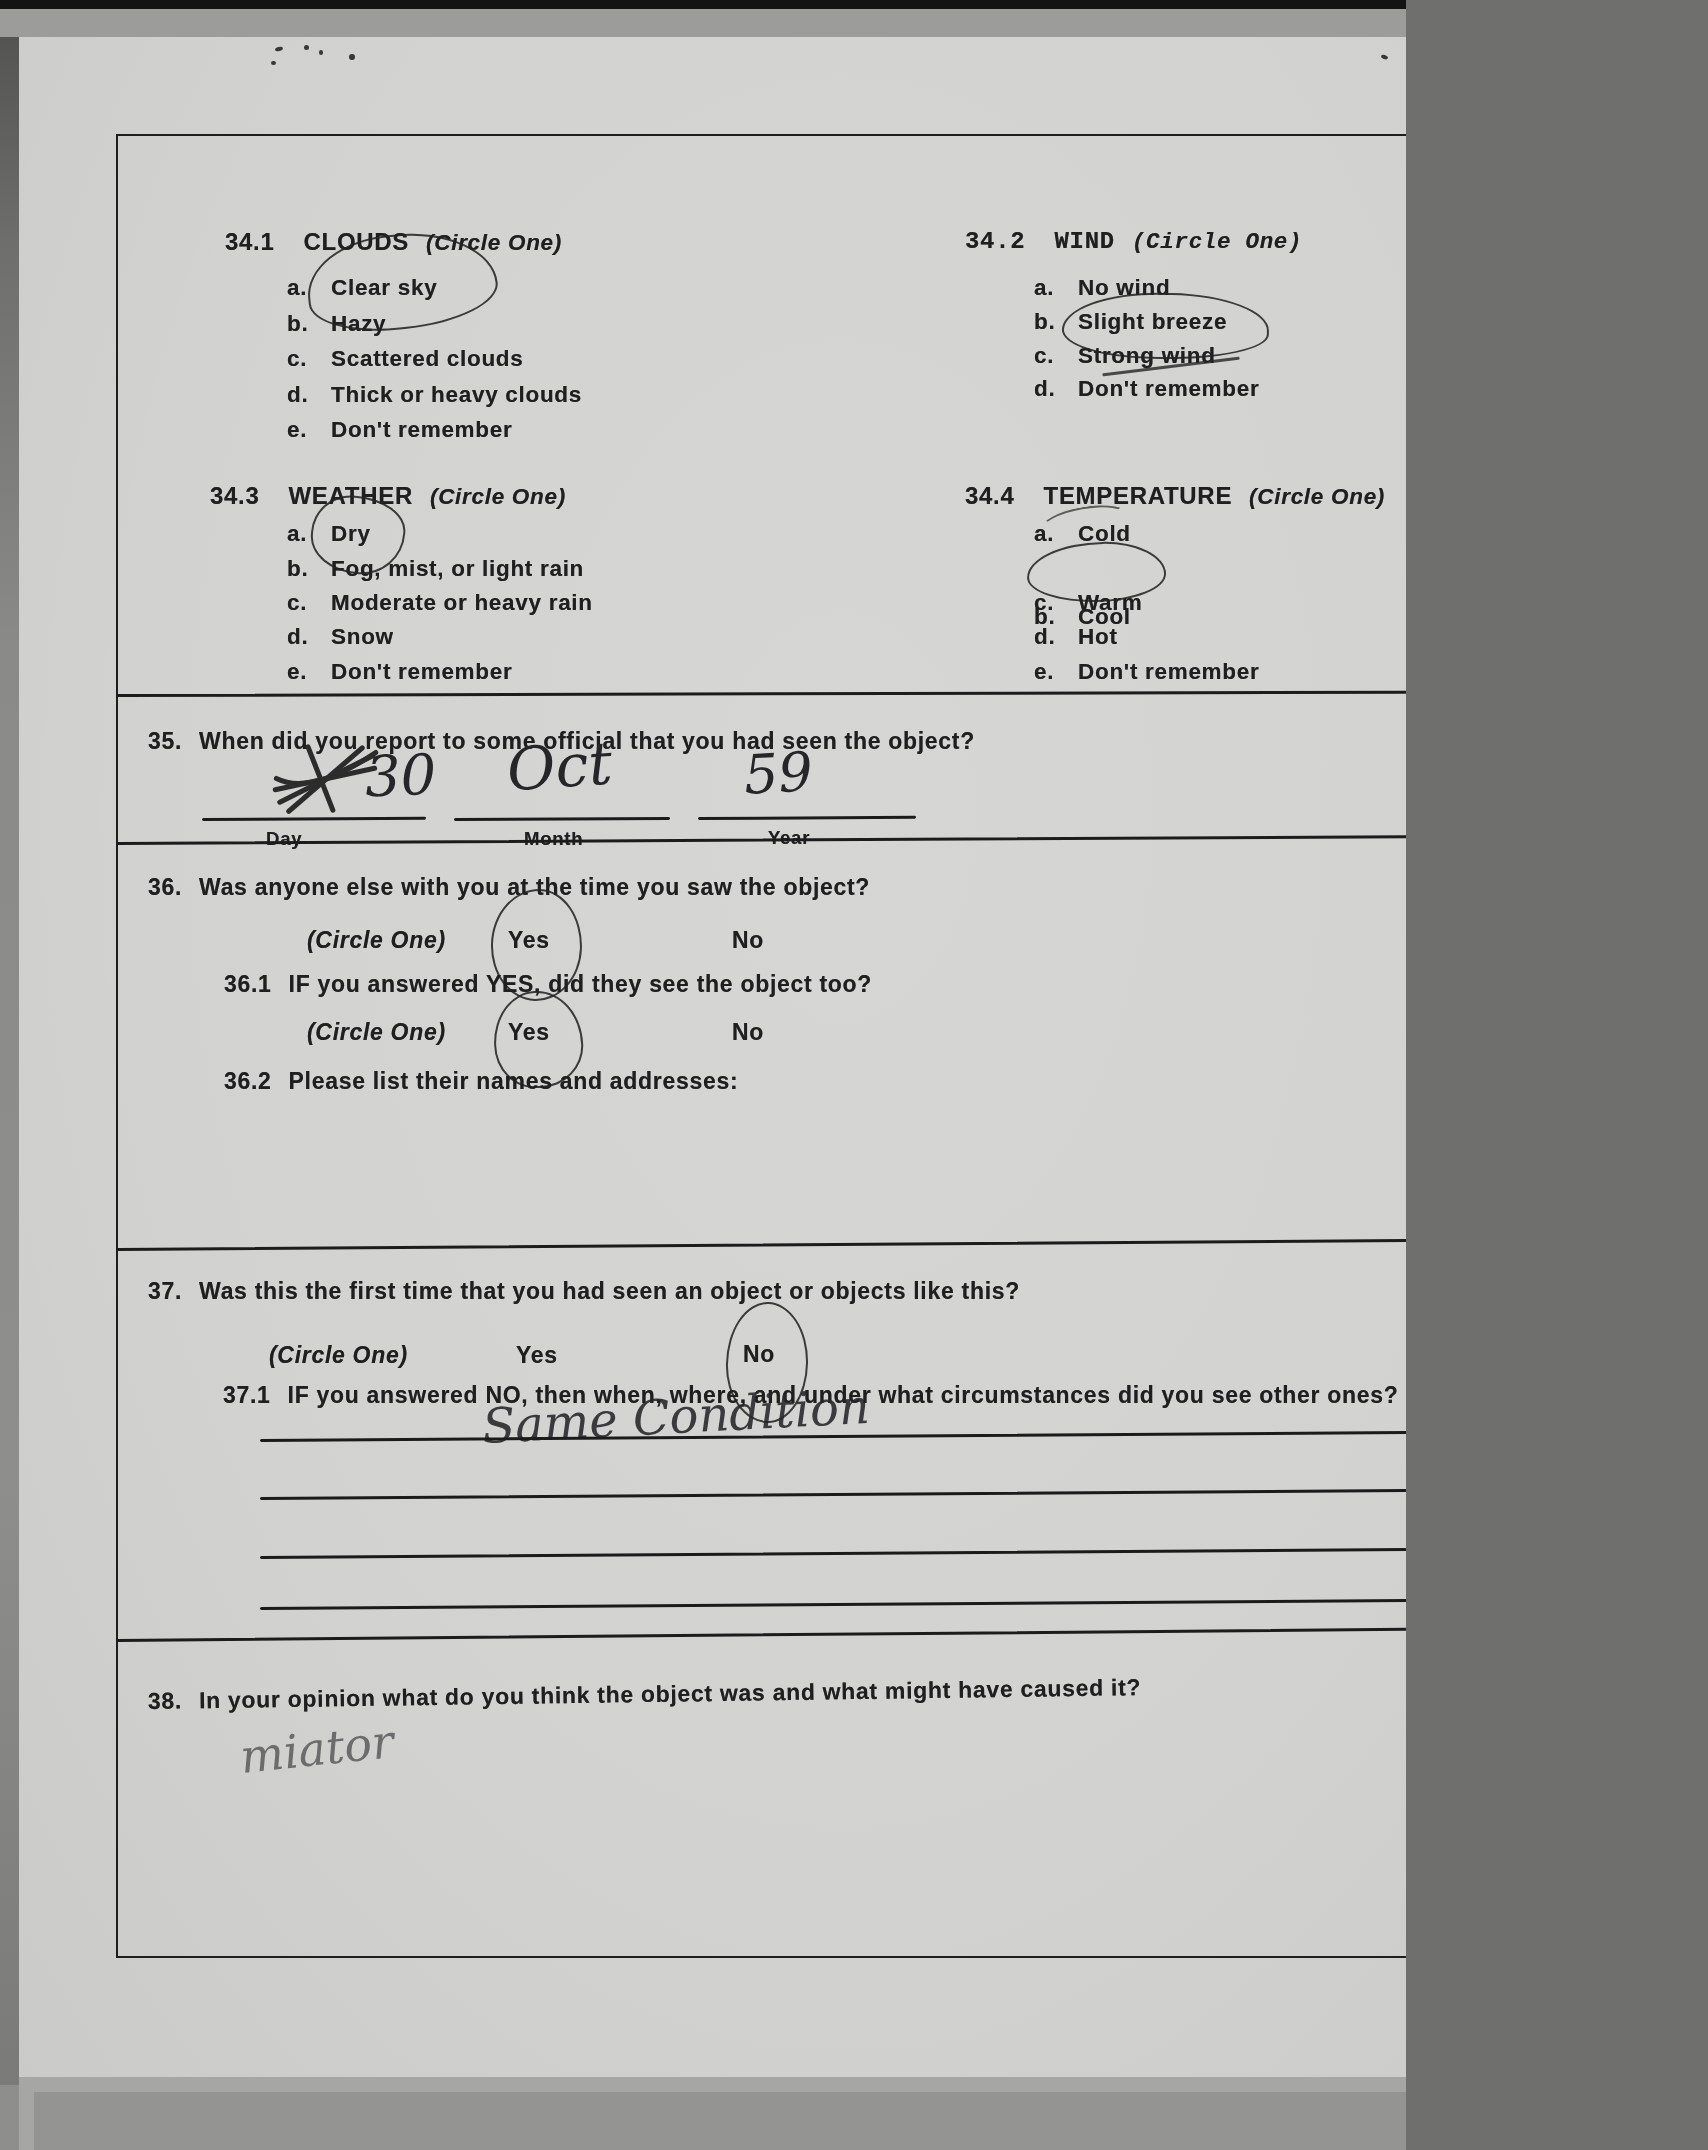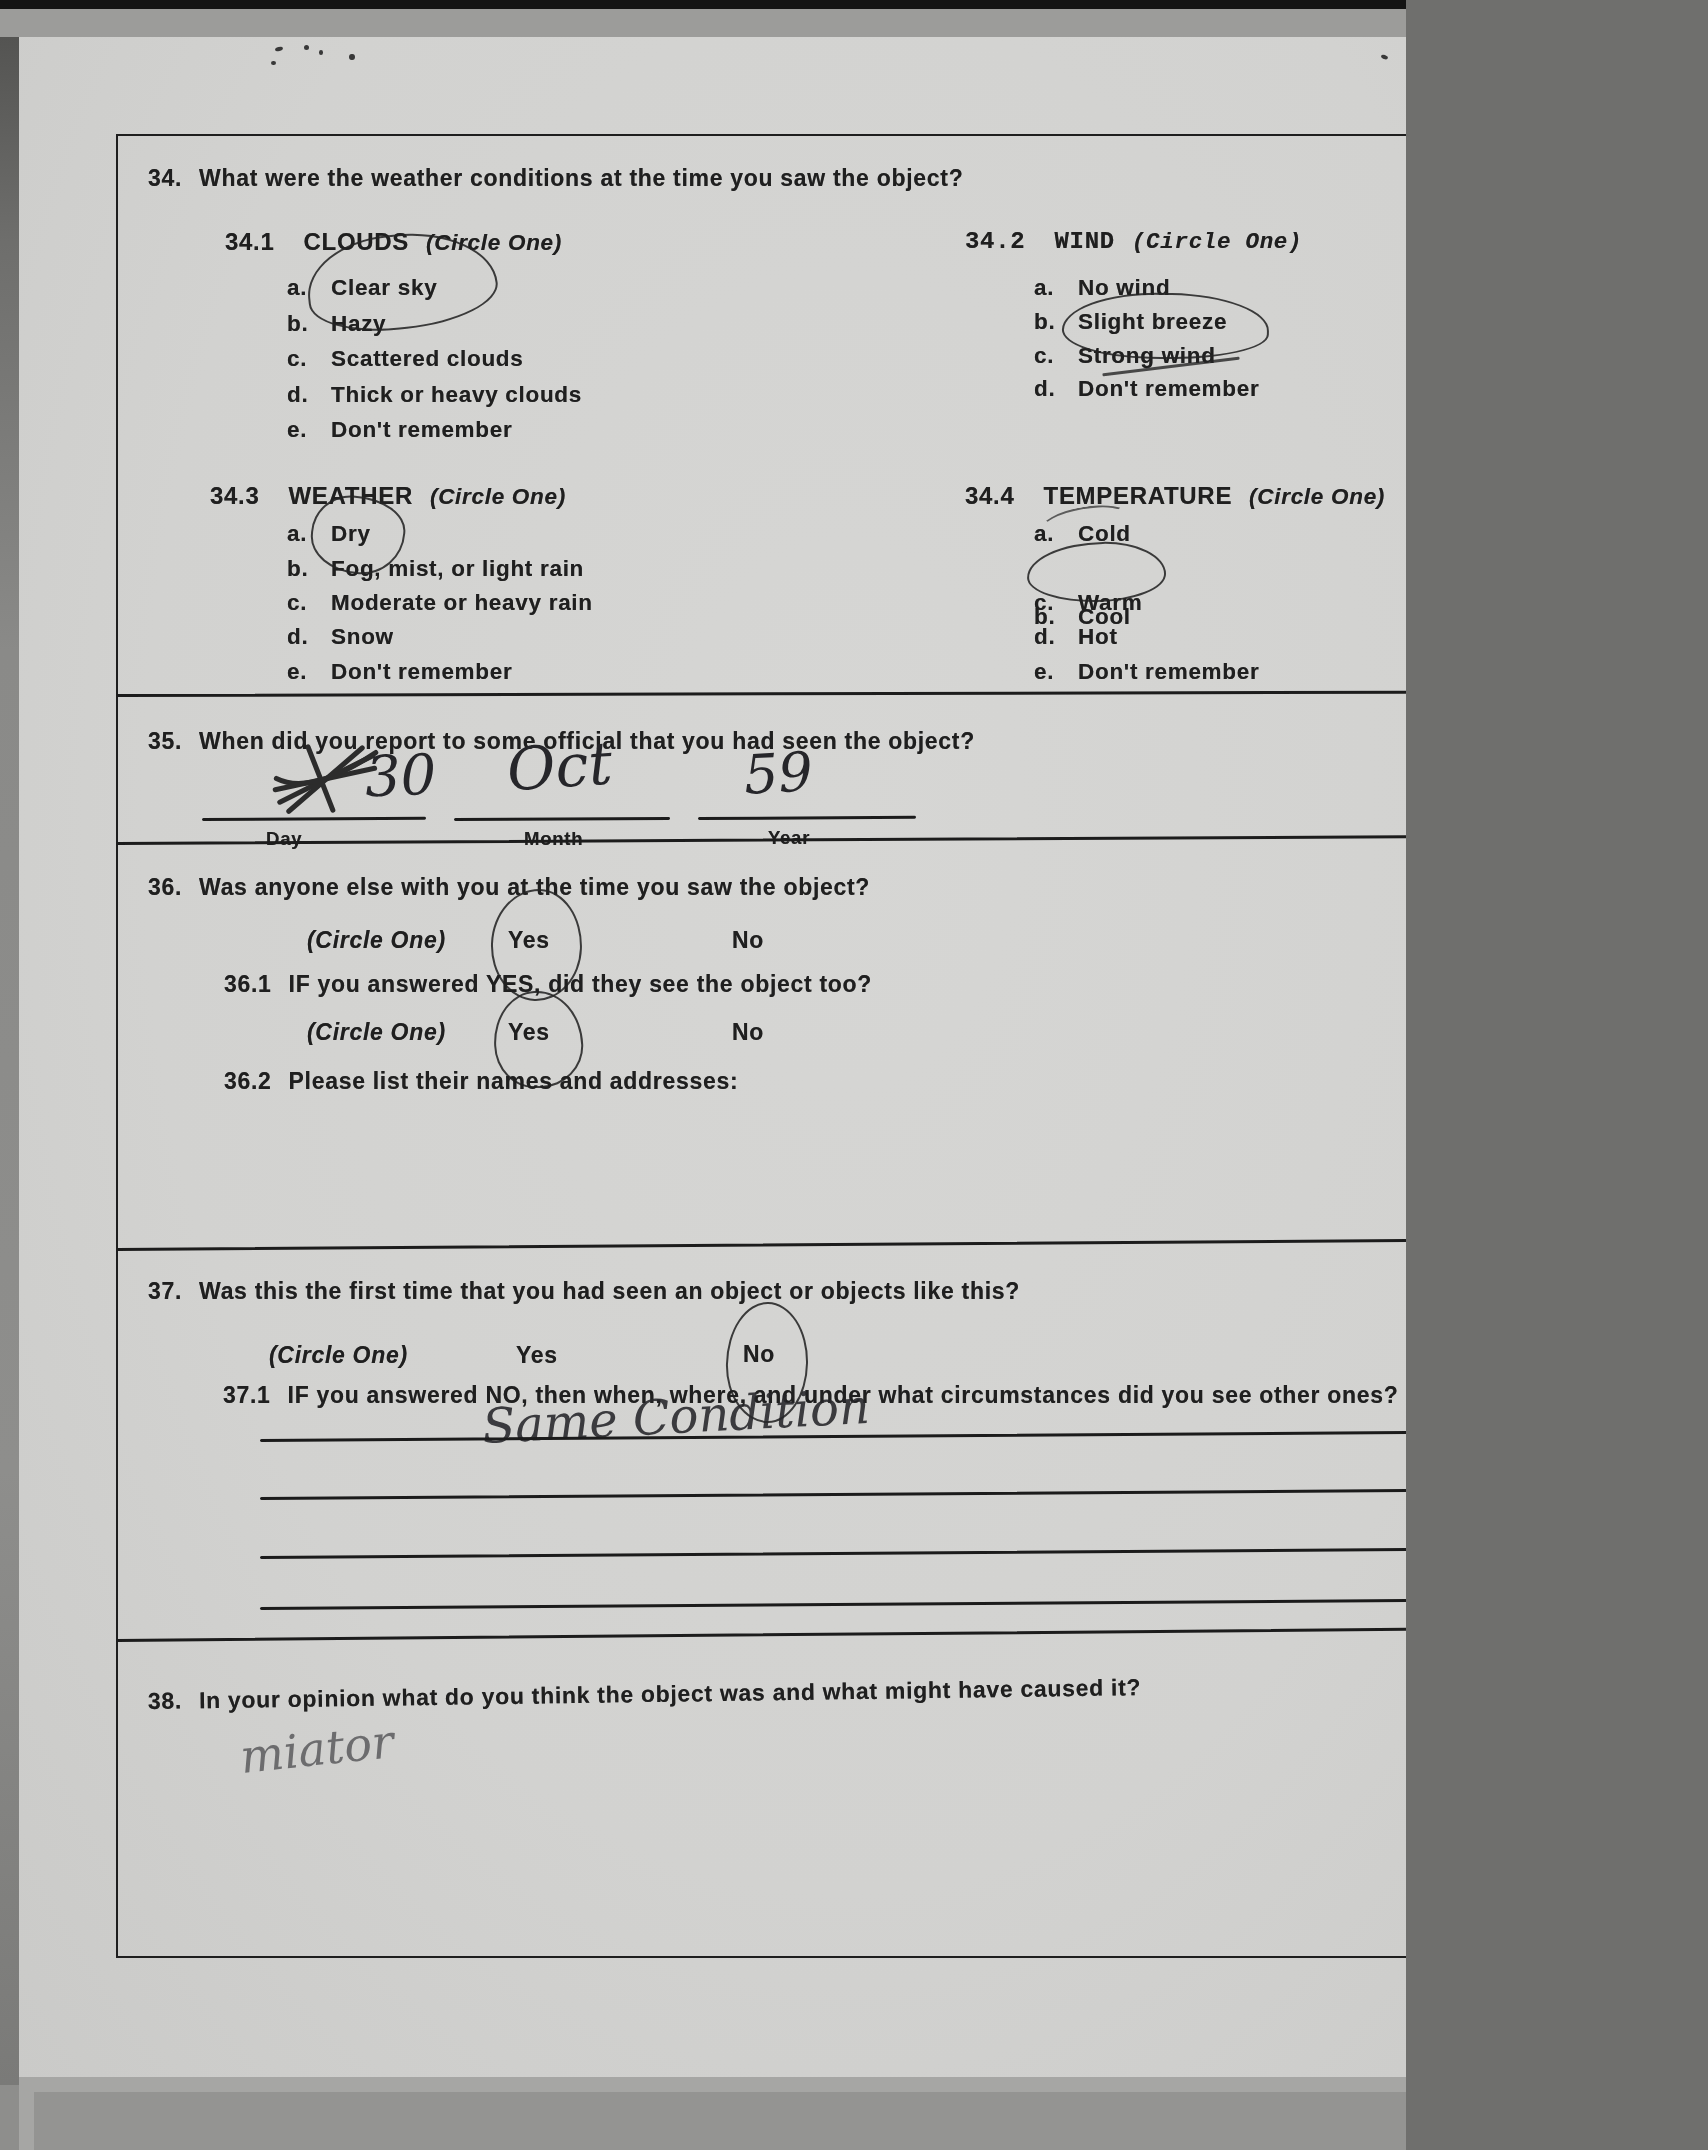--- a/index.html
+++ b/index.html
@@ -62,23 +62,20 @@
   <div class="smudge" style="left:1463px;top:945px;width:22.5px;height:4px;transform:rotate(-8deg);"></div>
   <div class="smudge" style="left:1491px;top:952px;width:17px;height:5px;"></div>
   <div class="smudge" style="left:1516px;top:948px;width:12.4px;height:4px;"></div>
   <div class="smudge" style="left:1545px;top:1070px;width:26px;height:5.6px;transform:rotate(-6deg);"></div>
   <div class="smudge" style="left:1575px;top:1078px;width:11.3px;height:4px;"></div>
 
   <div class="abs print" style="left:1523px;top:87px;font-size:22.5px;letter-spacing:1.7px;">Page 7</div>
 
   <div class="formbox"></div>
 
-  <div class="abs print qline" style="left:148px;top:165px;">
-    <span class="qnum">34.</span><span>What were the weather conditions at the time you saw the object?</span>
-  </div>
 
   <div class="abs print subhead" style="left:225px;top:228px;">
     <span>34.1</span><span class="ttl">CLOUDS</span><span class="ins instr">(Circle One)</span>
   </div>
 
   <div class="abs print opt" style="left:287px;top:275px;">
     <span class="letter">a.</span><span>Clear sky</span></div>
   <div class="abs print opt" style="left:287px;top:311px;">
     <span class="letter">b.</span><span>Hazy</span></div>
   <div class="abs print opt" style="left:287px;top:346px;">

